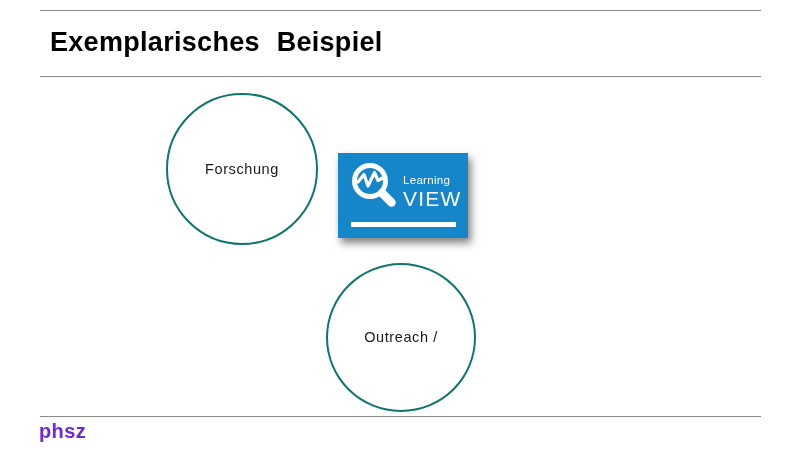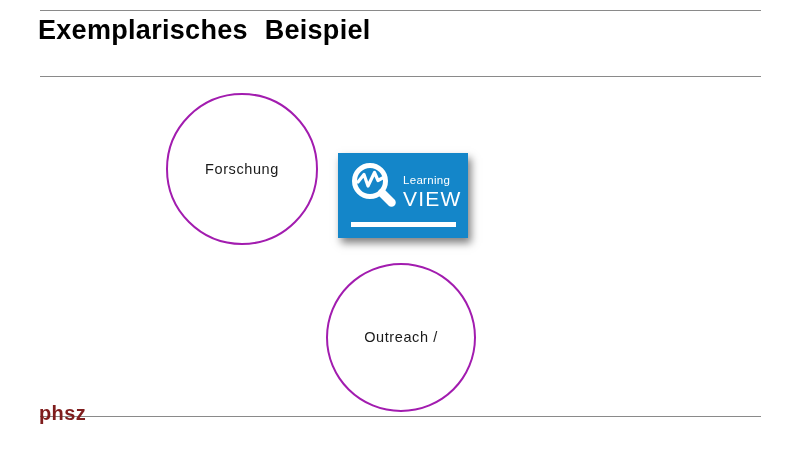--- a/index.html
+++ b/index.html
@@ -23,32 +23,32 @@
     background: #8a8a8a;
   }
   .rule-top { top: 10px; }
   .rule-under-title { top: 76px; }
   .rule-bottom { top: 416px; }
 
   .title {
     position: absolute;
     left: 38px;
     top: 15px;
-    margin: 0;
+    margin: 12px;
     font-size: 27px;
     font-weight: bold;
     color: #000000;
     letter-spacing: 0.3px;
     word-spacing: 9px;
   }
 
   .circle {
     position: absolute;
     box-sizing: border-box;
-    border: 2px solid #a21caf;
+    border: 2px solid #0f766e;
     border-radius: 50%;
     background: #ffffff;
     display: flex;
     align-items: center;
     justify-content: center;
     text-align: center;
     font-size: 14.5px;
     color: #1a1a1a;
     letter-spacing: 0.6px;
   }
@@ -89,24 +89,24 @@
     left: 13px;
     right: 12px;
     bottom: 11px;
     height: 5px;
     background: #ffffff;
   }
 
   .brand {
     position: absolute;
     left: 39px;
-    top: 402px;
+    top: 420px;
     font-size: 20px;
     font-weight: bold;
-    color: #7f1d1d;
+    color: #6d28d9;
     letter-spacing: 0.4px;
   }
 </style>
 </head>
 <body>
 
 <div class="slide">
 
   <div class="rule rule-top"></div>
 

